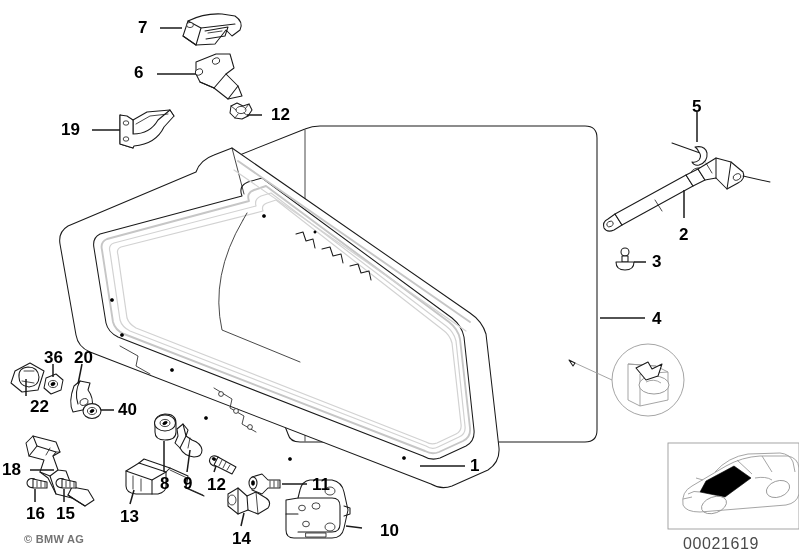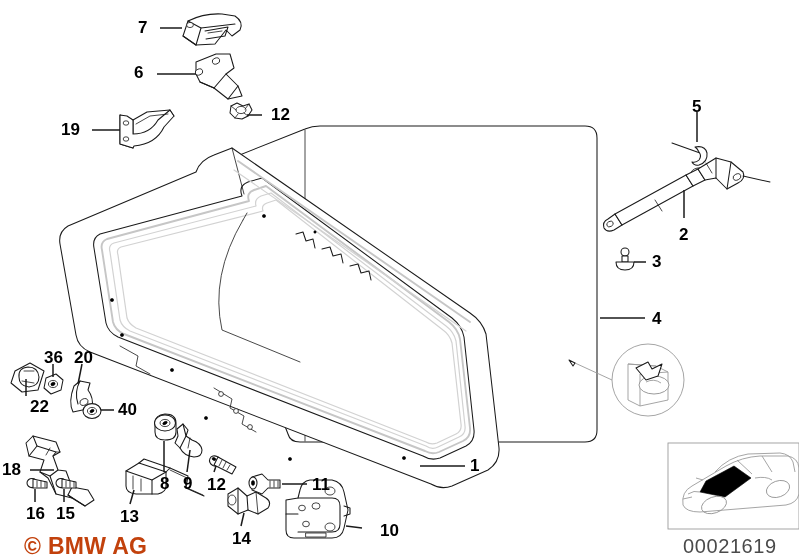--- a/index.html
+++ b/index.html
@@ -33,32 +33,32 @@
     color: #000000;
     line-height: 1;
     white-space: nowrap;
   }
   #copyright {
     position: absolute;
     left: 24px;
     top: 533px;
     font-family: "Liberation Sans", sans-serif;
     font-weight: bold;
-    font-size: 23px;
-    color: #c2410c;
+    font-size: 11px;
+    color: #737373;
     letter-spacing: 0.3px;
     white-space: nowrap;
   }
   #partnumber {
     position: absolute;
     left: 683px;
     top: 535px;
     font-family: "Liberation Sans", sans-serif;
     font-weight: normal;
-    font-size: 20px;
+    font-size: 16px;
     color: #4a4a4a;
     letter-spacing: 0.6px;
     white-space: nowrap;
   }
 </style>
 </head>
 <body>
 
 <div id="page">
 

